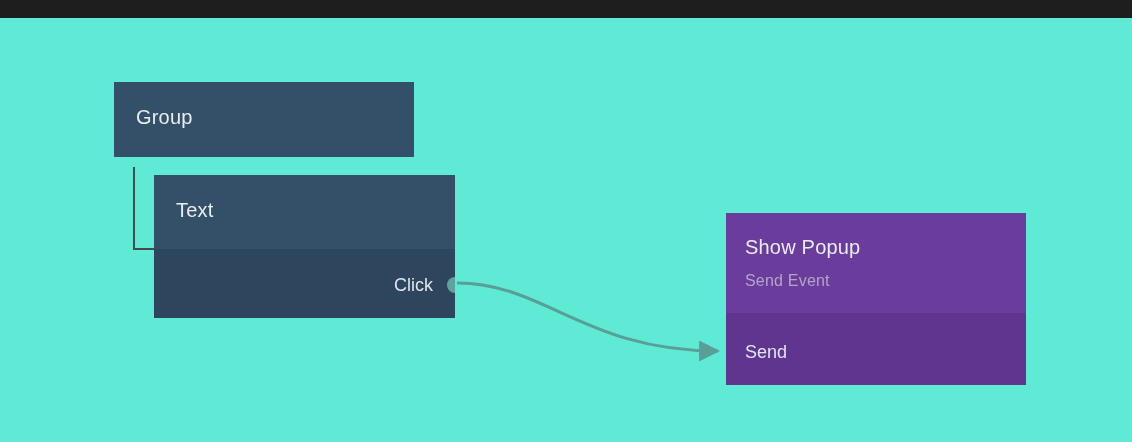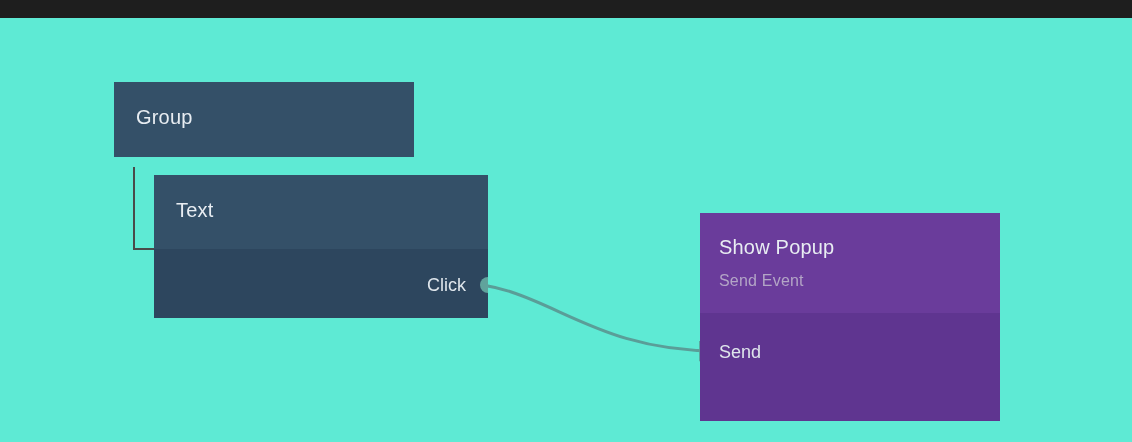--- a/index.html
+++ b/index.html
@@ -88,21 +88,21 @@
     height: 83px;
     border-left: 2px solid #4a4a4a;
     border-bottom: 2px solid #4a4a4a;
     box-sizing: border-box;
   }
 
   
   #node-text {
     left: 154px;
     top: 157px;
-    width: 334px;
+    width: 301px;
     height: 143px;
     background: #2d465e;
   }
   #node-text .node-header {
     height: 74px;
     background: #345068;
     position: relative;
   }
   #node-text .node-title {
     position: absolute;
@@ -141,24 +141,24 @@
     background: #60a39c;
   }
   #port-click-dot {
     right: -8px;
     top: 50%;
     margin-top: -8px;
   }
 
   
   #node-show-popup {
-    left: 700px;
+    left: 726px;
     top: 195px;
     width: 300px;
-    height: 208px;
+    height: 172px;
     background: #5f3590;
   }
   #node-show-popup .node-header {
     height: 100px;
     background: #6a3c9b;
     position: relative;
   }
   #node-show-popup .node-title {
     position: absolute;
     left: 19px;

